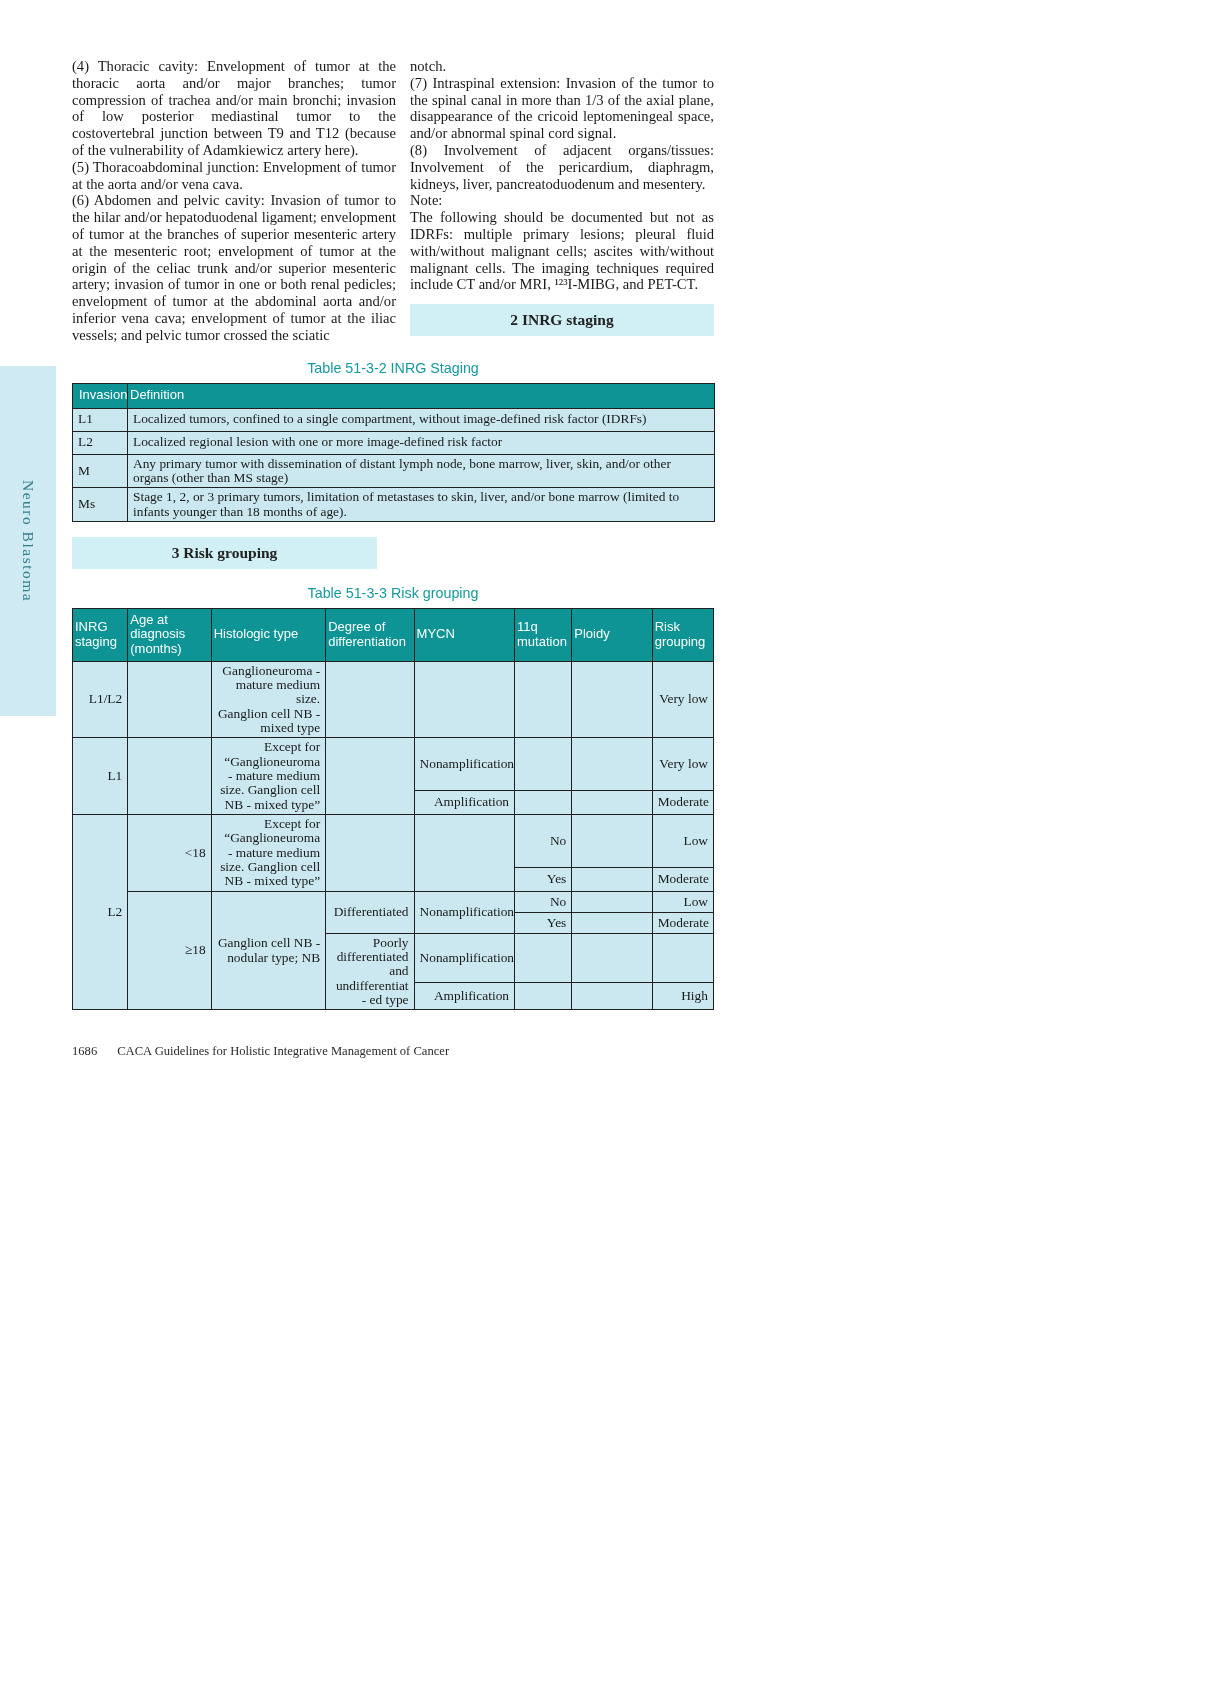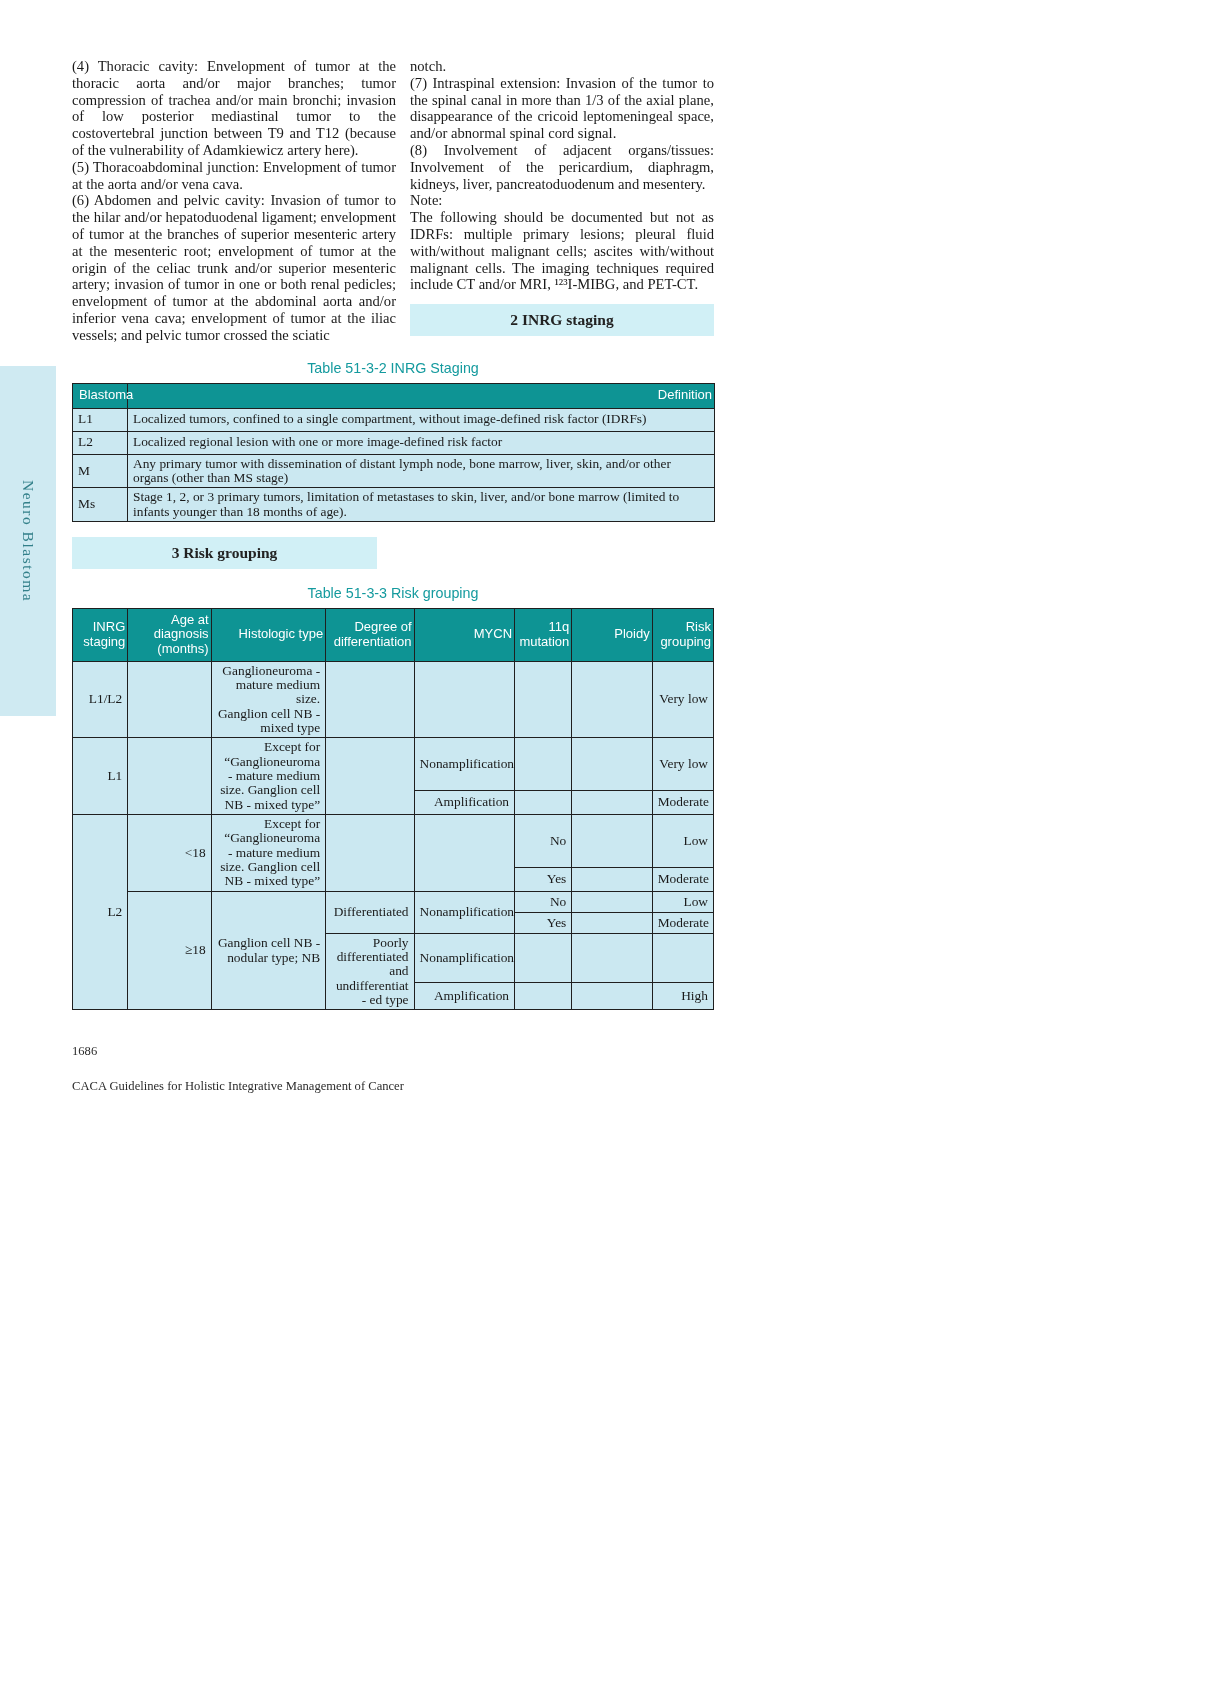--- a/index.html
+++ b/index.html
@@ -5,40 +5,40 @@
   html,body{margin:0;padding:0;background:#ffffff;}
   .page{position:relative;width:1218px;height:1696px;background:#fff;overflow:hidden;
         font-family:"Liberation Serif",serif;color:#1a1a1a;}
   
   .side-tab{position:absolute;left:0;top:366px;width:56px;height:350px;
             background:var(--tab-bg,#cfeaf2);display:flex;align-items:center;justify-content:center;}
   .side-tab-text{writing-mode:vertical-rl;font-size:15.5px;letter-spacing:1.5px;
                  color:var(--tab-text,#33808a);white-space:nowrap;}
   
   .content{position:absolute;left:72px;top:58px;width:642px;}
-  .twocol{display:flex;justify-content:space-between;}
+  .twocol{display:flex;gap:14px;}
   .col-left{width:324px;}
   .col-right{width:304px;}
   .col-left p,.col-right p{margin:0;font-size:14.6px;line-height:16.8px;text-align:justify;}
   .band{background:var(--band-cyan,#d1f0f6);text-align:center;
         font-size:15.5px;font-weight:700;color:#222;padding:7px 0;}
   .band-right{margin-top:11px;}
   .band-left{margin-top:15px;width:305px;}
   .tbl-caption{margin-top:16px;text-align:center;font-family:"Liberation Sans",sans-serif;
                font-size:14.3px;color:var(--caption-teal,#149a9e);}
   table{border-collapse:collapse;width:642px;margin-top:7px;table-layout:fixed;}
   th,td{border:1px solid #1f1f1f;}
   th{background:var(--teal-header,#0e9494);color:#fff;font-family:"Liberation Sans",sans-serif;
-     font-size:13px;font-weight:400;text-align:right;padding:4px 2px;line-height:1.12;}
+     font-size:13px;font-weight:400;text-align:left;padding:4px 2px;line-height:1.12;}
   td{background:var(--cell-blue,#cbe8f1);font-size:13.4px;line-height:1.07;
      padding:2px 5px;vertical-align:middle;white-space:pre-line;text-align:left;}
   #table1 th.stage-h{text-align:left;padding-left:6px;}
   #table1 tr{height:23px;}
   #table2 td{text-align:right;}
-  .footer{margin-top:34px;display:flex;gap:20px;font-size:12.6px;color:#2b2b2b;align-items:baseline;flex-direction:column;}
+  .footer{margin-top:34px;display:flex;gap:20px;font-size:12.6px;color:#2b2b2b;align-items:baseline;}
 </style>
 </head>
 <body>
 
 <div class="page">
 
   <div class="side-tab">
     <span class="side-tab-text">Neuro Blastoma</span>
   </div>
 
@@ -64,21 +64,21 @@
 
     <div class="tbl-caption">Table 51-3-2 INRG Staging</div>
 
     <table id="table1">
       <colgroup>
           <col style="width:55px">
           <col style="width:587px">
         </colgroup>
       <thead>
         <tr style="height:25px">
-          <th class="stage-h">Blastoma</th>
+          <th class="stage-h">Invasion</th>
           <th>Definition</th>
         </tr>
       </thead>
       <tbody>
           <tr>
             <td>L1</td>
             <td>Localized tumors, confined to a single compartment, without image-defined risk factor (IDRFs)</td>
           </tr>
           <tr>
             <td>L2</td>

